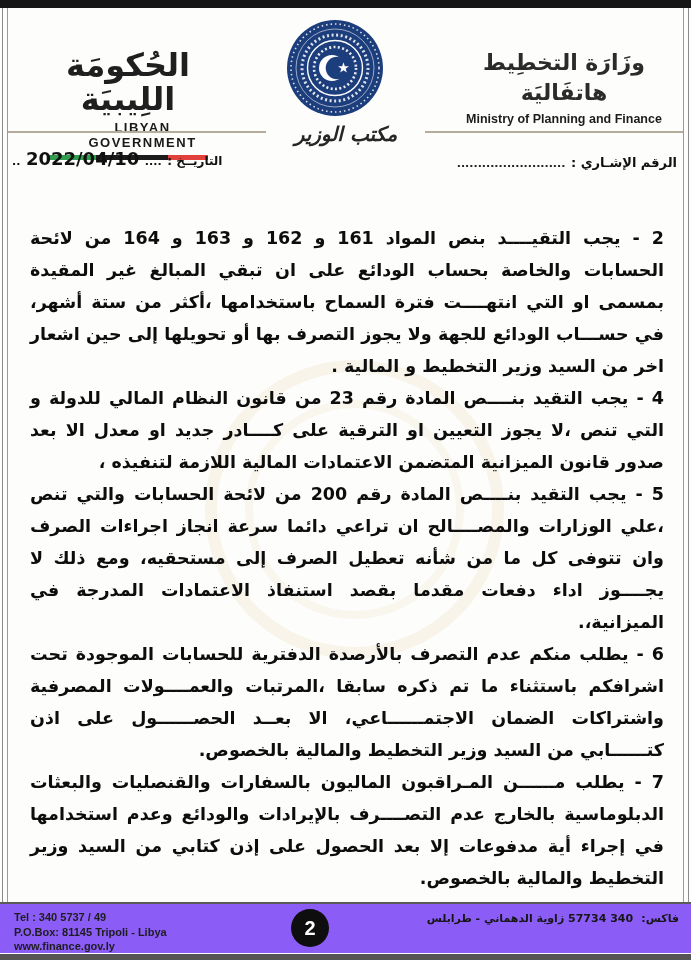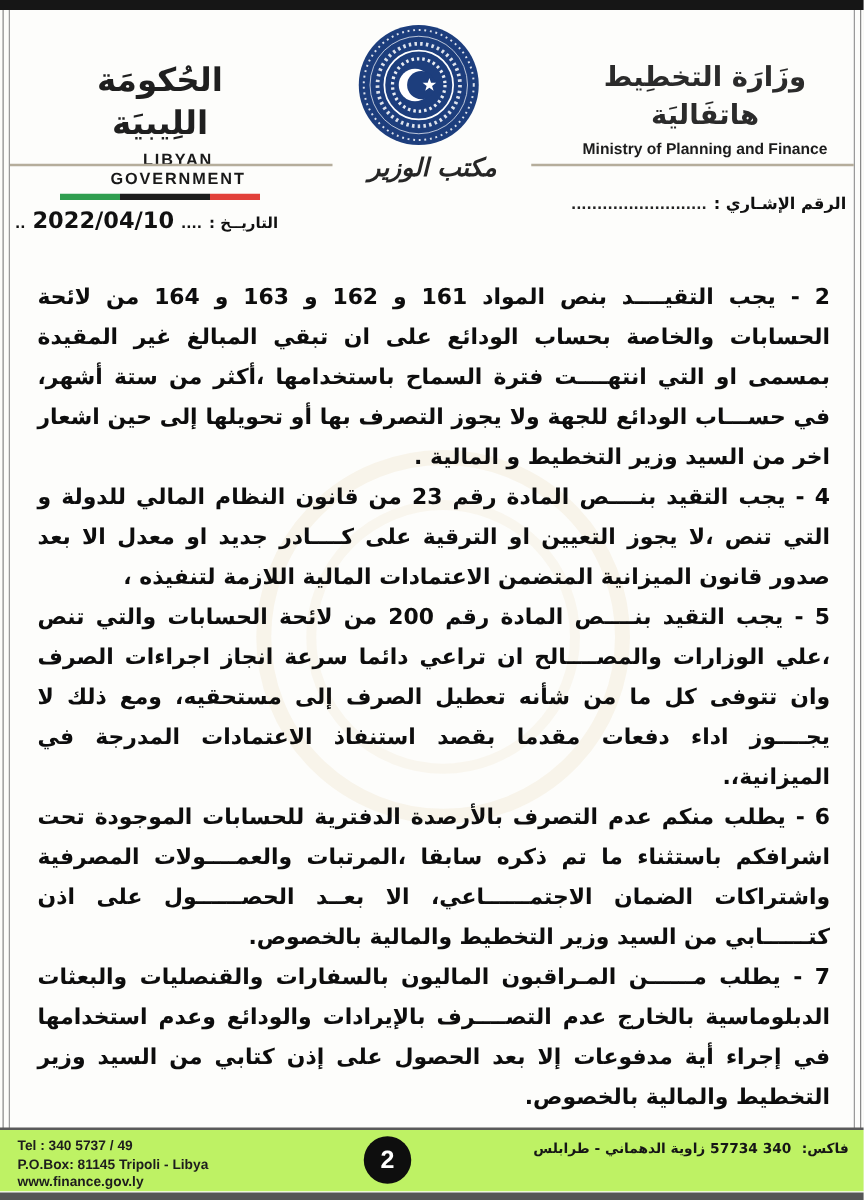--- a/index.html
+++ b/index.html
@@ -9,21 +9,21 @@
   .top-bar{position:absolute;top:0;left:0;width:100%;height:8px;background:#161616;}
   .bottom-bar{position:absolute;bottom:0;left:0;width:100%;height:6px;background:#555;}
 
   .frame-outer{position:absolute;top:8px;left:2px;right:2px;bottom:57px;
     border-left:1px solid #8a8a8a;border-right:1px solid #8a8a8a;}
   .frame-inner{position:absolute;top:8px;left:7px;right:7px;bottom:57px;
     border-left:1px solid #9a9a9a;border-right:1px solid #9a9a9a;}
 
   
   .gov-logo{position:absolute;top:48px;left:38px;width:180px;text-align:center;}
-  .gov-ar{font-size:26px;font-weight:bold;color:#1f1f1f;direction:rtl;line-height:34px;}
+  .gov-ar{font-size:32px;font-weight:bold;color:#1f1f1f;direction:rtl;line-height:34px;}
   .gov-en{margin-top:4px;font-family:"Liberation Sans",sans-serif;font-size:13px;font-weight:bold;
     letter-spacing:1.5px;color:#191919;margin-left:29px;}
   .flag-bar{margin-top:5px;height:5px;display:flex;width:160px;margin-left:10px;}
   .flag-bar .g{flex:3;}.flag-bar .b{flex:4.5;}.flag-bar .r{flex:2.5;}
 
   .emblem{position:absolute;top:16px;left:285px;width:100px;height:104px;}
 
   .ministry{position:absolute;top:48px;left:450px;width:228px;text-align:center;}
   .min-ar{font-size:22px;font-weight:bold;color:#2b2b2b;direction:rtl;line-height:30px;}
   .min-en{margin-top:4px;font-family:"Liberation Sans",sans-serif;font-size:12.5px;font-weight:bold;color:#1c1c1c;}
@@ -32,39 +32,39 @@
   .office-line{position:absolute;top:131px;height:2px;background:#b5ad9b;}
   .office-line.left{left:8px;width:258px;}
   .office-line.right{right:8px;width:258px;}
   .office-label{position:absolute;top:122px;left:266px;width:160px;text-align:center;
     font-size:20px;font-weight:bold;font-style:italic;color:#262626;direction:rtl;}
 
   
   .ref-block{position:absolute;top:152px;right:14px;direction:rtl;font-weight:bold;color:#111;}
   .ref-label{font-size:13px;}
   .ref-dots{font-size:11px;letter-spacing:1px;color:#222;}
-  .date-block{position:absolute;top:148px;left:12px;direction:rtl;font-weight:bold;color:#111;white-space:nowrap;margin-top:18px;}
+  .date-block{position:absolute;top:148px;left:12px;direction:rtl;font-weight:bold;color:#111;white-space:nowrap;}
   .date-label{font-size:12px;}
   .date-dots{font-size:11px;letter-spacing:1px;}
   .date-value{font-size:18px;direction:ltr;unicode-bidi:embed;}
 
   
   .letter-body{position:absolute;top:222px;left:30px;right:27px;direction:rtl;
     text-align:justify;color:#0d0d0d;}
   .letter-body p{margin:0;font-size:17.5px;font-weight:bold;line-height:32px;}
 
   
   .watermark{position:absolute;top:360px;left:205px;width:275px;height:275px;border-radius:50%;
     border:12px solid rgba(210,170,85,0.10);pointer-events:none;}
   .watermark::after{content:"";position:absolute;top:28px;left:28px;right:28px;bottom:28px;
     border-radius:50%;border:8px solid rgba(210,170,85,0.08);}
 
   
   .footer-rule{position:absolute;left:0;right:0;top:902px;height:2px;background:#5a5a5a;}
-  .footer{position:absolute;left:0;right:0;top:904px;height:49px;background:#bef264;}
+  .footer{position:absolute;left:0;right:0;top:904px;height:49px;background:#8b5cf6;}
   .f-left{position:absolute;left:14px;top:6px;font-family:"Liberation Sans",sans-serif;
     font-size:11px;font-weight:bold;color:#1d1d1d;line-height:14.5px;}
   .f-right{position:absolute;right:12px;top:5px;direction:rtl;font-size:11px;font-weight:bold;
     color:#161616;line-height:19px;text-align:right;}
   .f-right .lbl{display:inline-block;min-width:42px;}
   .page-num{position:absolute;left:291px;top:5px;width:38px;height:38px;border-radius:50%;
     background:#0e0e0e;color:#fff;font-size:20px;font-weight:bold;display:flex;
     align-items:center;justify-content:center;font-family:"Liberation Sans",sans-serif;}
 </style>
 </head>

